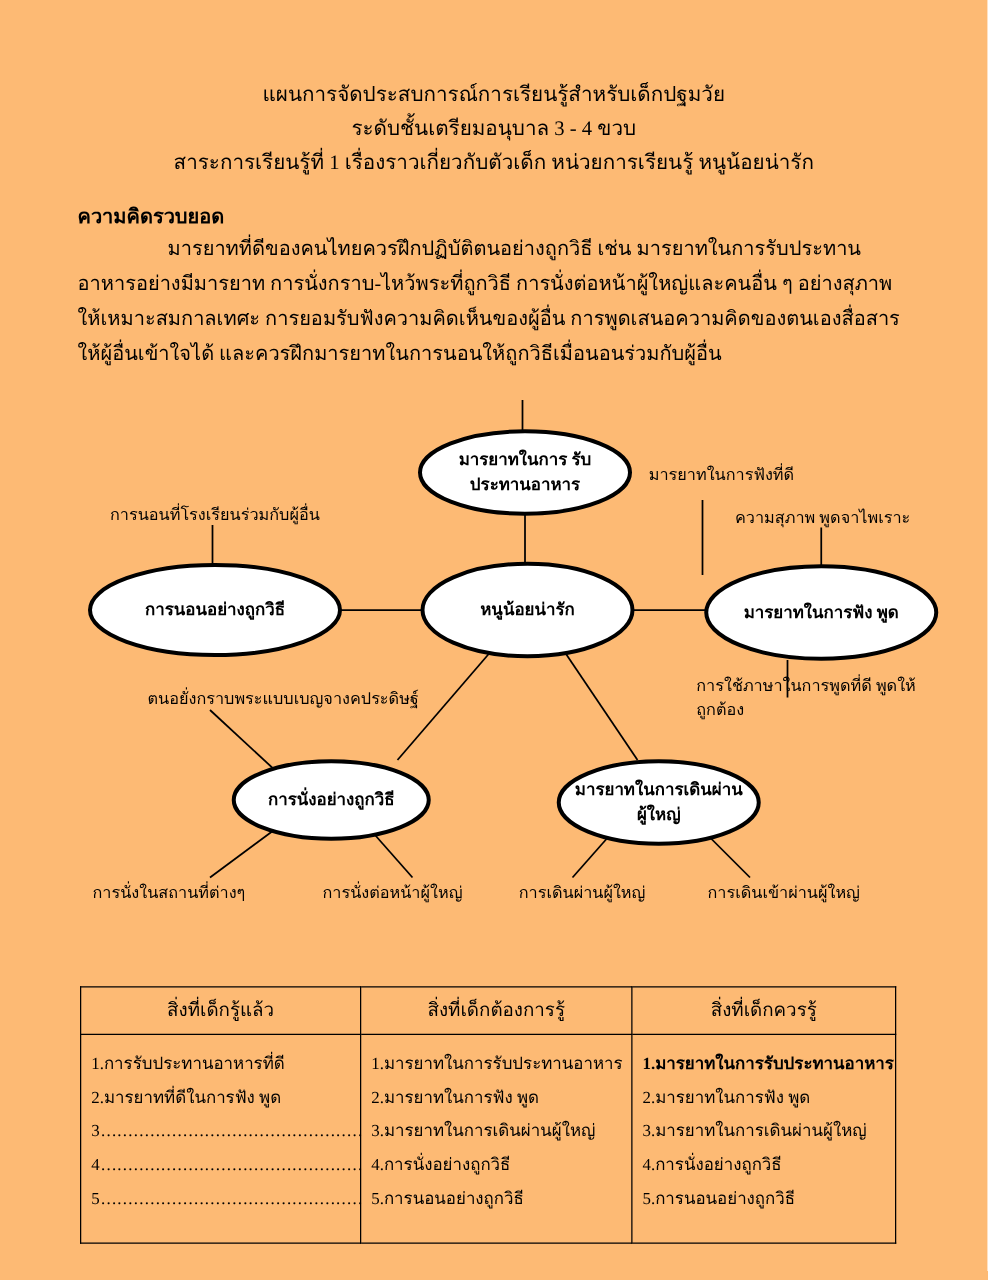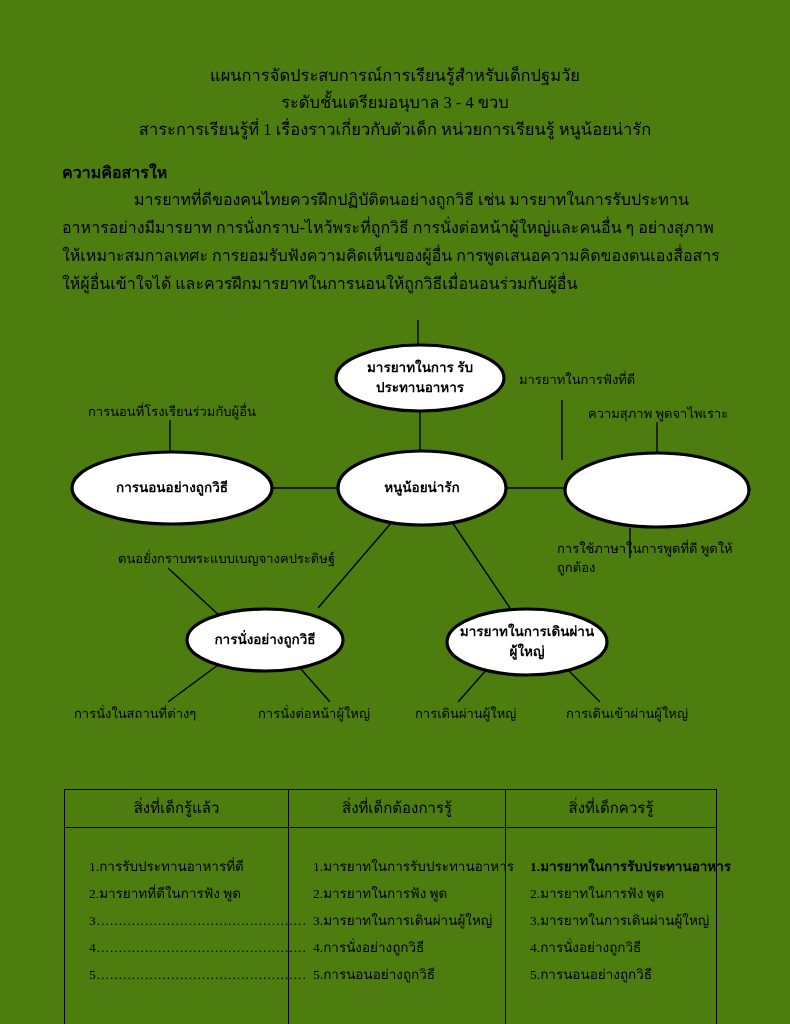--- a/index.html
+++ b/index.html
@@ -8,21 +8,21 @@
     background: #ffffff;
   }
   body {
     font-family: "Liberation Serif", "DejaVu Serif", serif;
     color: #000000;
   }
   #page {
     position: relative;
     width: 790px;
     height: 1024px;
-    background: #4d7c0f;
+    background: #fdba74;
     overflow: hidden;
   }
 
   
   .title-block {
     position: absolute;
     left: 0;
     top: 62px;
     width: 790px;
     text-align: center;
@@ -99,21 +99,21 @@
     padding: 0;
   }
   #kwl-table th {
     text-align: center;
     font-size: 15px;
     font-weight: normal;
     padding: 6px 0 7px 0;
   }
   .cell-list {
     list-style: none;
-    margin: 16px;
+    margin: 0;
     padding: 9px 8px 22px 8px;
   }
   .cell-list li {
     font-size: 13.5px;
     line-height: 27px;
     white-space: nowrap;
   }
   .cell-list li.bold {
     font-weight: bold;
   }
@@ -125,21 +125,21 @@
 <body>
 
 <div id="page">
 
   <div class="title-block">
     <div class="title-line">แผนการจัดประสบการณ์การเรียนรู้สำหรับเด็กปฐมวัย</div>
     <div class="title-line">ระดับชั้นเตรียมอนุบาล 3 - 4 ขวบ</div>
     <div class="title-line">สาระการเรียนรู้ที่ 1  เรื่องราวเกี่ยวกับตัวเด็ก  หน่วยการเรียนรู้  หนูน้อยน่ารัก</div>
   </div>
 
-  <div class="section-heading">ความคิอสารให</div>
+  <div class="section-heading">ความคิดรวบยอด</div>
   <div class="concept-paragraph">มารยาทที่ดีของคนไทยควรฝึกปฏิบัติตนอย่างถูกวิธี เช่น มารยาทในการรับประทานอาหารอย่างมีมารยาท การนั่งกราบ-ไหว้พระที่ถูกวิธี การนั่งต่อหน้าผู้ใหญ่และคนอื่น ๆ อย่างสุภาพให้เหมาะสมกาลเทศะ การยอมรับฟังความคิดเห็นของผู้อื่น การพูดเสนอความคิดของตนเองสื่อสารให้ผู้อื่นเข้าใจได้ และควรฝึกมารยาทในการนอนให้ถูกวิธีเมื่อนอนร่วมกับผู้อื่น</div>
 
   <div id="mindmap">
 
     <svg width="790" height="450" viewBox="0 0 790 450">
       <g stroke="#000000" stroke-width="1.4" fill="none">
 
         <line x1="418" y1="30" x2="418" y2="60"></line>
 
         <line x1="420" y1="118" x2="420" y2="160"></line>
@@ -181,20 +181,21 @@
         <ellipse cx="265" cy="350" rx="78" ry="31"></ellipse>
 
         <ellipse cx="527" cy="352" rx="80" ry="33"></ellipse>
       </g>
     </svg>
 
     <div class="node" style="left:336px; top:55px; width:168px; height:66px;">มารยาทในการ
 รับประทานอาหาร</div>
     <div class="node" style="left:72px; top:162px; width:200px; height:72px;">การนอนอย่างถูกวิธี</div>
     <div class="node" style="left:338px; top:161px; width:168px; height:74px;">หนูน้อยน่ารัก</div>
+    <div class="node" style="left:565px; top:163px; width:184px; height:74px;">มารยาทในการฟัง พูด</div>
     <div class="node" style="left:187px; top:319px; width:156px; height:62px;">การนั่งอย่างถูกวิธี</div>
     <div class="node" style="left:447px; top:319px; width:160px; height:66px;">มารยาทในการเดินผ่าน
 ผู้ใหญ่</div>
 
     <div class="leaf-label" style="left:88px; top:112px;">การนอนที่โรงเรียนร่วมกับผู้อื่น</div>
     <div class="leaf-label" style="left:519px; top:80px;">มารยาทในการฟังที่ดี</div>
     <div class="leaf-label" style="left:588px; top:114px;">ความสุภาพ พูดจาไพเราะ</div>
     <div class="leaf-label" style="left:118px; top:259px;">ตนอยั่งกราบพระแบบเบญจางคประดิษฐ์</div>
     <div class="leaf-label" style="left:557px; top:249px;">การใช้ภาษาในการพูดที่ดี พูดให้
 ถูกต้อง</div>

